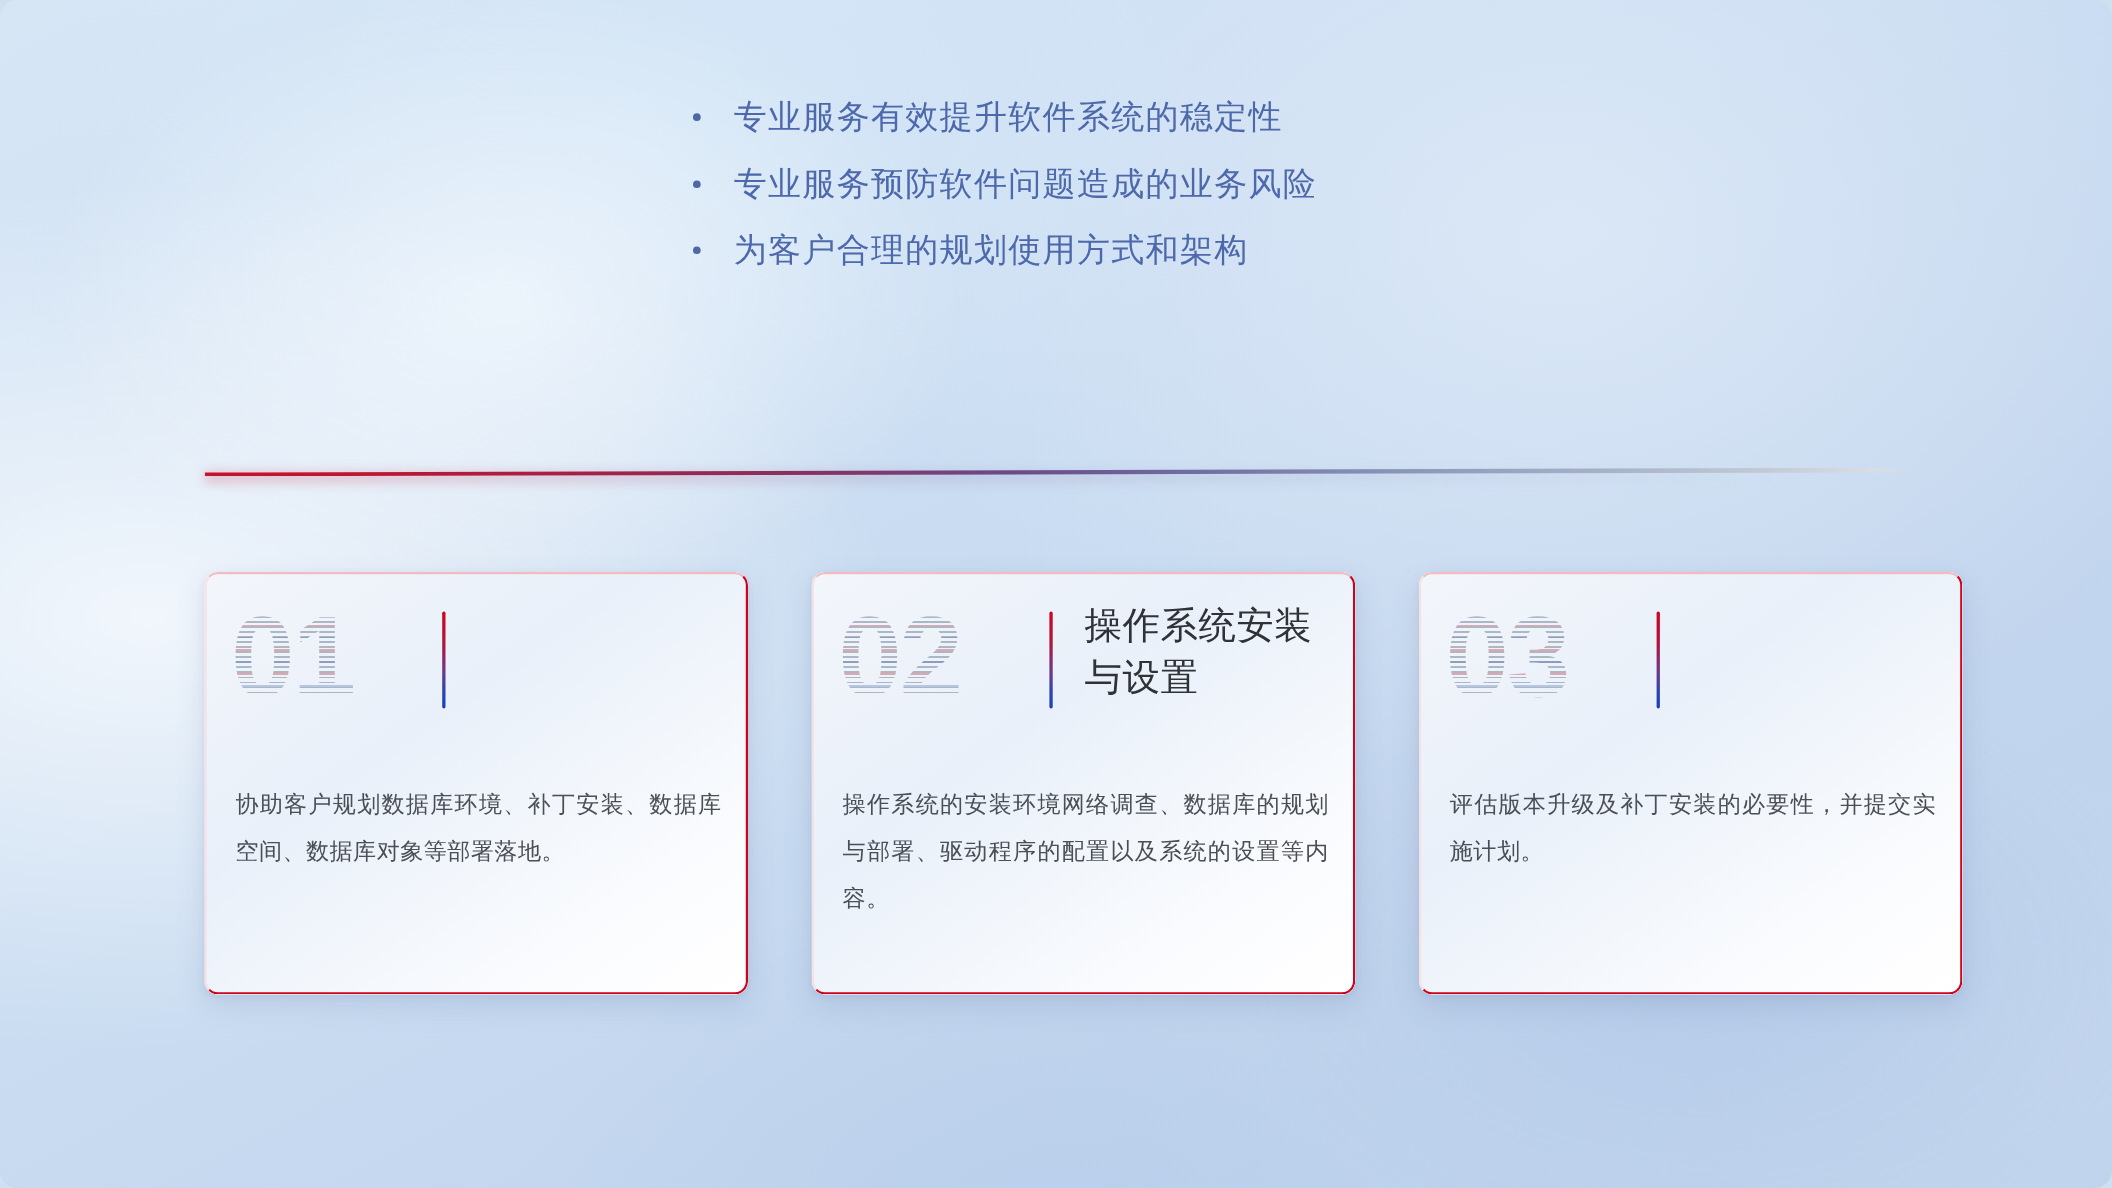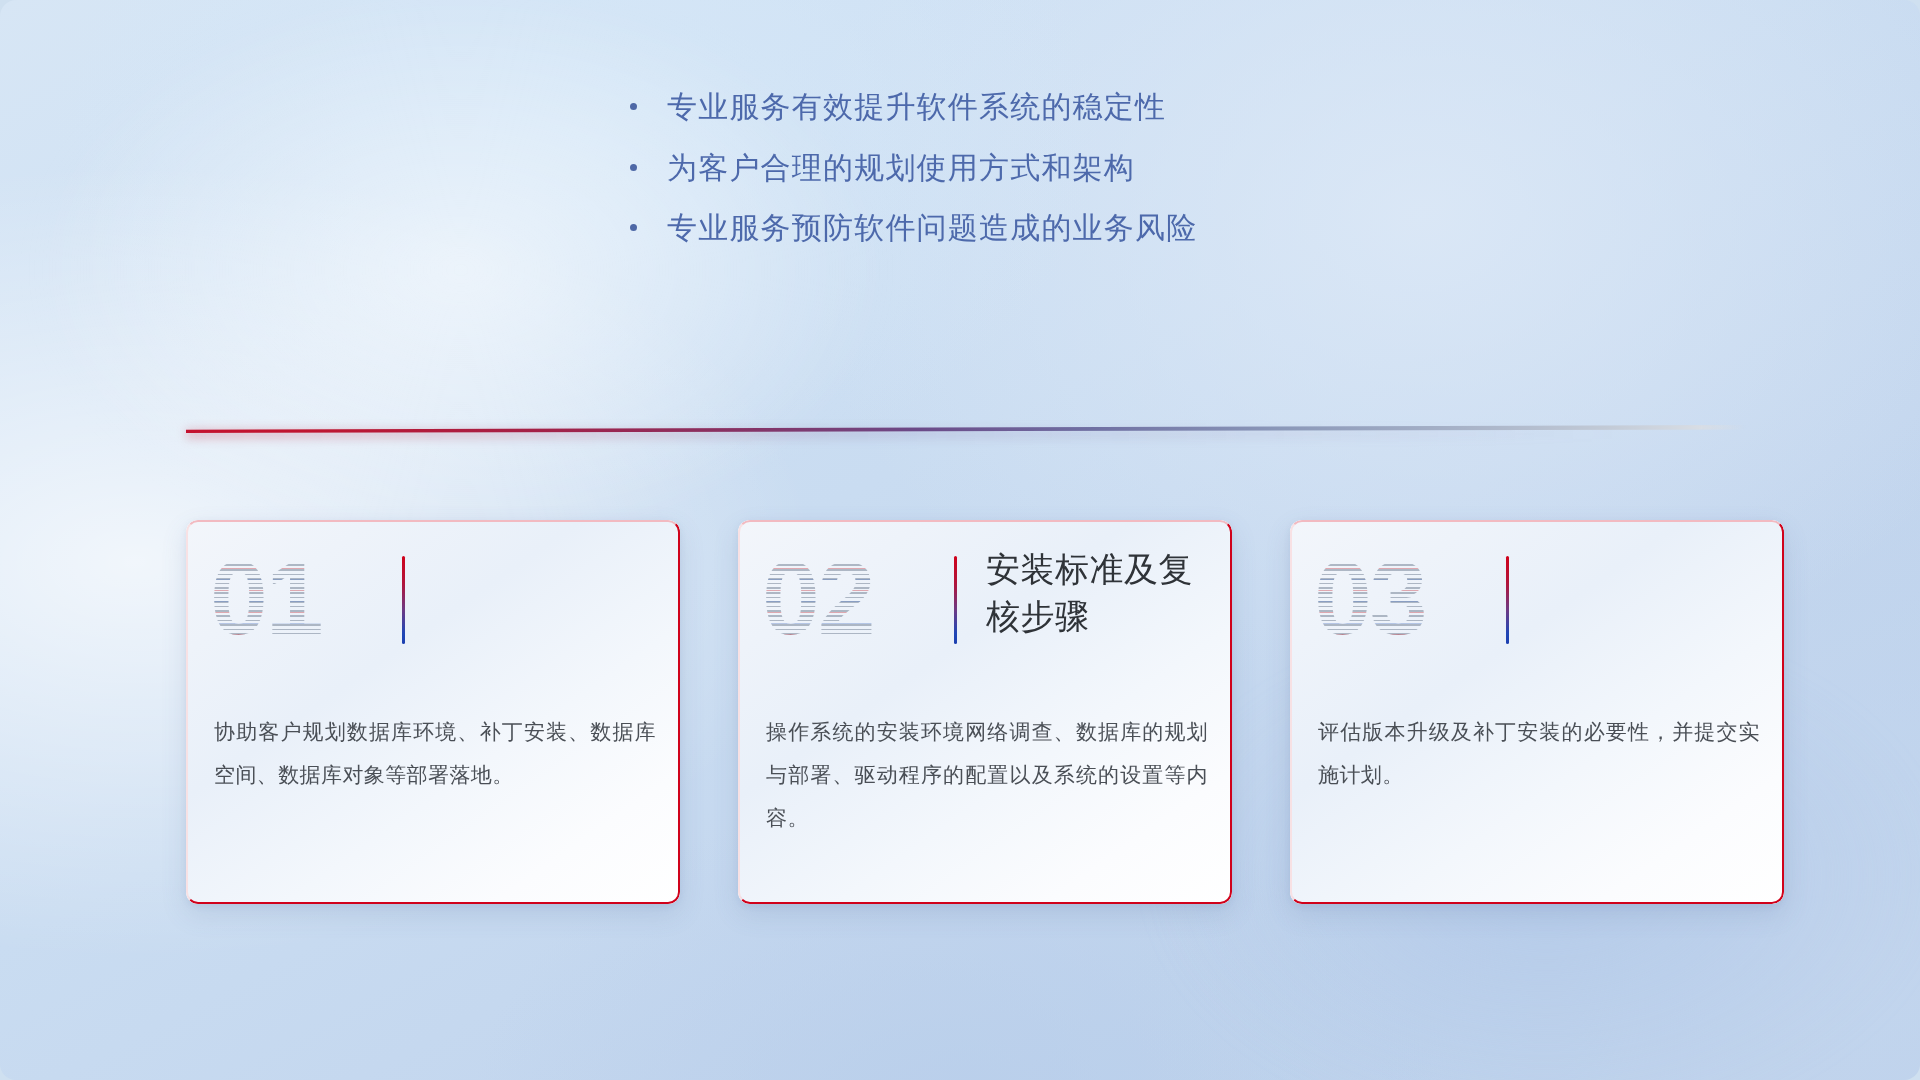--- a/index.html
+++ b/index.html
@@ -138,25 +138,25 @@
   <div class="bg-sheen"></div>
   <div class="bg-sheen2"></div>
 
   <div class="bullets">
     <div class="bullet-row">
       <span class="bullet-dot"></span>
       <span class="bullet-text">专业服务有效提升软件系统的稳定性</span>
     </div>
     <div class="bullet-row">
       <span class="bullet-dot"></span>
-      <span class="bullet-text">为客户合理的规划使用方式和架构</span>
+      <span class="bullet-text">专业服务预防软件问题造成的业务风险</span>
     </div>
     <div class="bullet-row">
       <span class="bullet-dot"></span>
-      <span class="bullet-text">专业服务预防软件问题造成的业务风险</span>
+      <span class="bullet-text">为客户合理的规划使用方式和架构</span>
     </div>
   </div>
 
   <div class="divider-wrap">
     <div class="divider-glow"></div>
     <div class="divider"></div>
   </div>
 
   <div class="cards">
 
@@ -169,21 +169,21 @@
       </div>
       <div class="card-body">协助客户规划数据库环境、补丁安装、数据库空间、数据库对象等部署落地。</div>
     </div>
 
     <div class="card" id="card-2">
       <div class="card-border"></div>
       <div class="card-head">
         <div class="card-num">02</div>
         <div class="card-num-tint">02</div>
         <div class="card-sep"></div>
-        <div class="card-title">安装标准及复核步骤</div>
+        <div class="card-title">操作系统安装与设置</div>
       </div>
       <div class="card-body">操作系统的安装环境网络调查、数据库的规划与部署、驱动程序的配置以及系统的设置等内容。</div>
     </div>
 
     <div class="card" id="card-3">
       <div class="card-border"></div>
       <div class="card-head">
         <div class="card-num">03</div>
         <div class="card-num-tint">03</div>
         <div class="card-sep"></div>

